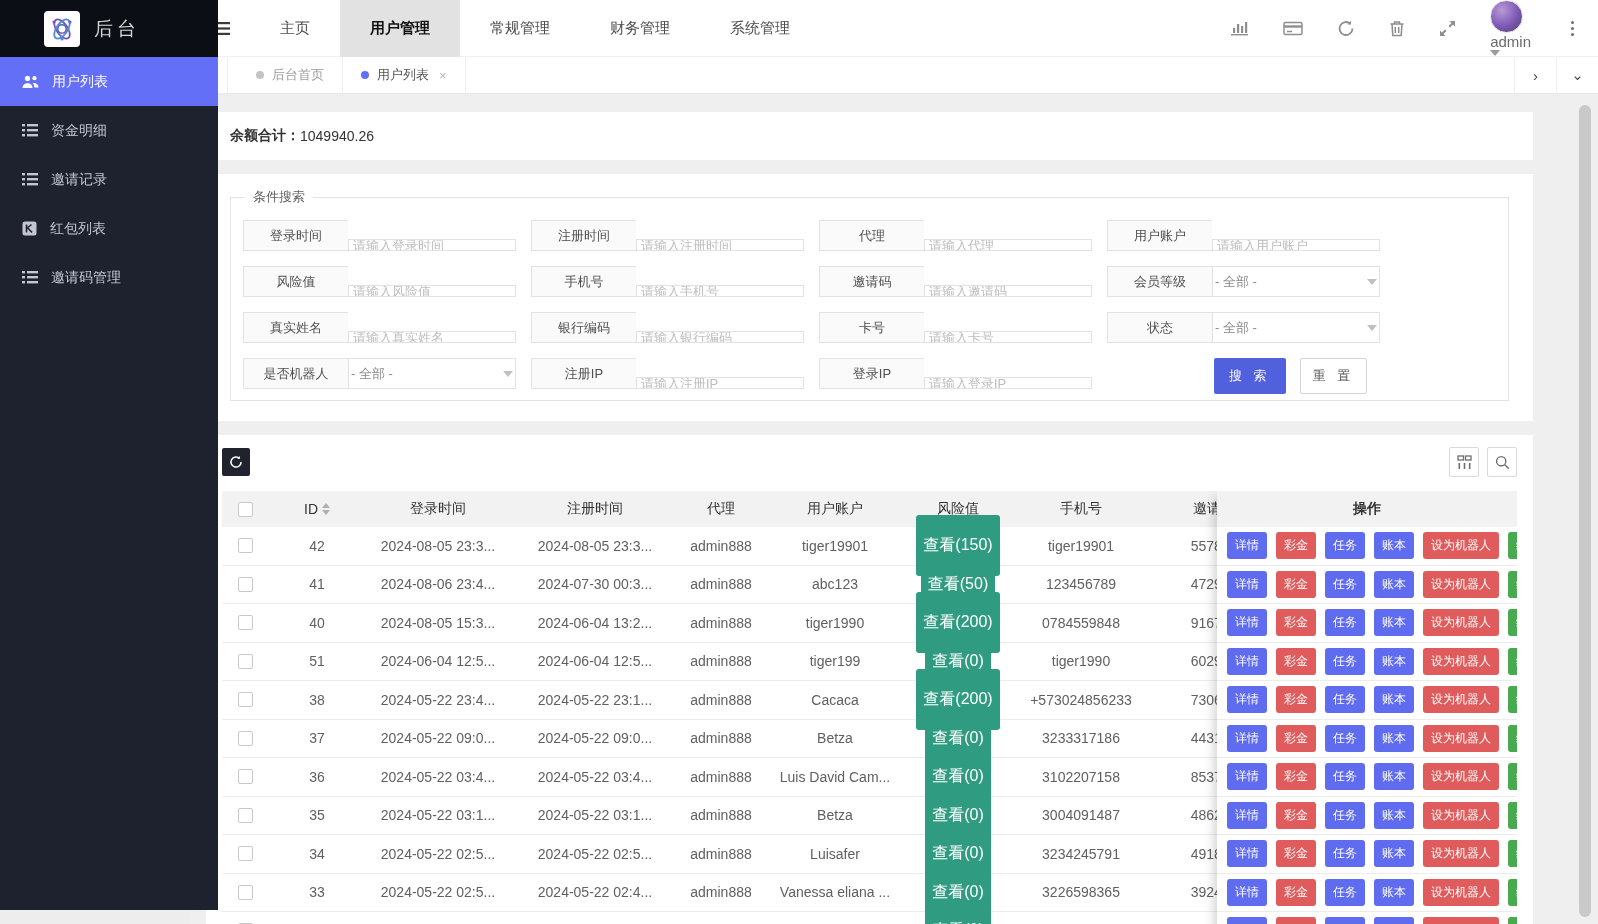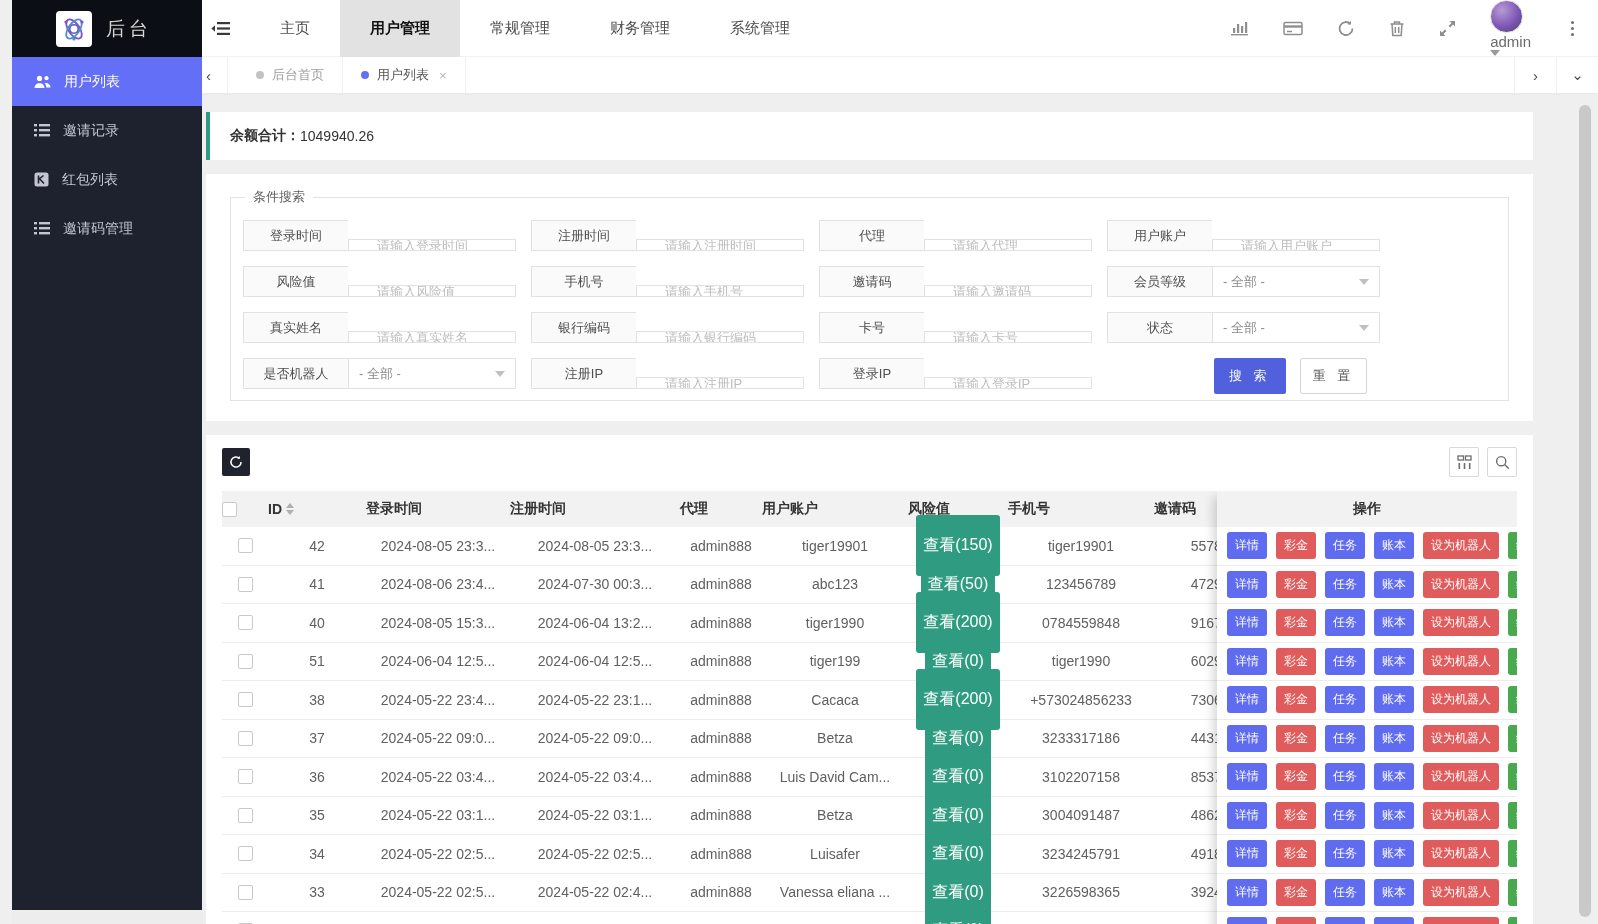--- a/index.html
+++ b/index.html
@@ -1,20 +1,20 @@
 <!DOCTYPE html>
 <html><head>
 <meta charset="utf-8">
 <style>
   * { margin:0; padding:0; box-sizing:border-box; }
   html,body { width:1598px; height:924px; overflow:hidden; font-family:"Liberation Sans","DejaVu Sans",sans-serif; background:#efefef; }
   .app { position:relative; width:1598px; height:924px; }
 
   
-  .sidebar { position:absolute; left:12px; top:0; width:190px; height:910px; background:#1e222e; z-index:30; }
+  .sidebar { position:absolute; left:0; top:0; width:218px; height:910px; background:#1e222e; z-index:30; }
   .logo-block { height:57px; background:#0c0e15; display:flex; align-items:center; padding-left:44px; gap:14px; }
   .logo-img { width:36px; height:36px; background:#fff; border-radius:4px; display:flex; align-items:center; justify-content:center; }
   .brand-title { color:#d6d6d6; font-size:19px; letter-spacing:4px; }
   .menu { padding-top:0; }
   .menu-item { height:49px; display:flex; align-items:center; padding-left:22px; gap:13px; color:#c3c6d1; font-size:14px; cursor:pointer; }
   .menu-item.active { background:#636ff6; color:#fff; }
   .menu-item svg { flex:0 0 auto; }
   .sidebar-bottom-strip { position:absolute; left:0; bottom:-14px; width:190px; height:14px; background:#ededed; }
 
   
@@ -50,38 +50,38 @@
   .summary-card { background:#fff; height:48px; border-left:4px solid #2f9c82; display:flex; align-items:center; padding-left:20px; font-size:14px; color:#333; }
   .summary-card b { font-weight:bold; }
 
   .search-card { background:#fff; margin-top:14px; padding:14px 24px 20px 24px; }
   fieldset { border:1px solid #e3e3e3; padding:14px 12px 6px 12px; }
   legend { font-size:13px; color:#5f5f5f; padding:0 8px; margin-left:2px; }
   .form-grid { display:flex; flex-direction:column; gap:15px; }
   .form-row { display:flex; gap:15px; }
   .fgroup { display:flex; width:273px; height:31px; }
   .flabel { width:105px; background:#fafafa; border:1px solid #e2e2e2; border-right:none; display:flex; align-items:center; justify-content:center; font-size:13px; color:#4f4f4f; }
-  .fgroup input { flex:1; border:1px solid #e2e2e2; font-size:13px; padding:0 28px; color:#555; outline:none; min-width:0; font-family:inherit;margin-top:19px; }
+  .fgroup input { flex:1; border:1px solid #e2e2e2; font-size:13px; padding:0 4px; color:#555; outline:none; min-width:0; font-family:inherit;margin-top:19px; }
   .fgroup input::placeholder { color:#bdbdbd; }
-  .fselect { flex:1; border:1px solid #e2e2e2; display:flex; align-items:center; justify-content:space-between; padding:0 10px; font-size:13px; color:#8a8a8a; cursor:pointer; background:#fff; }
+  .fselect { flex:1; border:1px solid #e2e2e2; display:flex; align-items:center; justify-content:space-between; padding:0 2px; font-size:13px; color:#8a8a8a; cursor:pointer; background:#fff; }
   .fselect .caret-down { border-top-color:#c0c0c0; }
   .btn-cell { display:flex; align-items:center; gap:14px; margin-left:107px; }
   .btn-search { background:#5161de; color:#fff; border:none; font-size:13px; padding:9px 15px; border-radius:2px; cursor:pointer; letter-spacing:4px; font-family:inherit; }
   .btn-reset { background:#fff; color:#555; border:1px solid #d4d4d4; font-size:13px; padding:8px 12px; border-radius:2px; cursor:pointer; letter-spacing:4px; font-family:inherit; }
 
   
   .table-card { background:#fff; margin-top:14px; padding:12px 16px 0 16px; height:500px; }
   .table-toolbar { display:flex; align-items:center; }
   .btn-refresh { width:28px; height:28px; background:#20232e; border:none; border-radius:2px; color:#fff; display:flex; align-items:center; justify-content:center; cursor:pointer; }
   .toolbar-right { margin-left:auto; display:flex; gap:8px; }
   .tool-btn { width:30px; height:30px; background:#fff; border:1px solid #d9d9d9; border-radius:2px; display:flex; align-items:center; justify-content:center; color:#6d6d6d; cursor:pointer; }
 
   .table-wrap { position:relative; margin-top:14px; overflow:hidden; }
   .thead { display:flex; background:#f2f2f2; height:36px; align-items:center; }
-  .th { font-size:14px; font-weight:bold; color:#333; text-align:center; display:flex; align-items:center; gap:4px; }
+  .th { font-size:14px; font-weight:normal; color:#333; text-align:center; display:flex; align-items:center; justify-content:center; gap:4px; }
   .tr { display:flex; height:38.5px; align-items:center; border-bottom:1px solid #ececec; background:#fff; }
   .td { font-size:14px; color:#606060; text-align:center; display:flex; align-items:center; justify-content:center; overflow:hidden; white-space:nowrap; }
   .col-cb{width:46px;} .col-id{width:98px;} .col-login{width:144px;} .col-reg{width:170px;}
   .col-agent{width:82px;} .col-account{width:146px;} .col-risk{width:100px;} .col-phone{width:146px;} .col-invite{width:120px;}
   .cb { width:15px; height:15px; border:1px solid #c9c9c9; border-radius:2px; background:#fff; display:inline-block; cursor:pointer; }
   .badge { background:#2f9c82; color:#fff; font-size:16px; padding:20px 7px; border-radius:3px; cursor:pointer; white-space:nowrap; }
   .sort { display:flex; flex-direction:column; gap:2px; cursor:pointer; }
   .sort i { width:0; height:0; border-left:4px solid transparent; border-right:4px solid transparent; }
   .sort .up { border-bottom:5px solid #b0b0b0; }
   .sort .dn { border-top:5px solid #b0b0b0; }
@@ -117,20 +117,31 @@
     </div>
     <nav class="menu">
       <div class="menu-item active">
         <svg width="17" height="14" viewBox="0 0 17 14" fill="currentColor">
             <circle cx="5.5" cy="3.4" r="2.6"></circle>
             <path d="M0.5 13c0-3 2.2-4.7 5-4.7s5 1.7 5 4.7z"></path>
             <circle cx="12.5" cy="3.2" r="2.1"></circle>
             <path d="M11.6 8.1c2.6 0 4.9 1.6 4.9 4.4h-4.2c0-1.8-.6-3.3-1.8-4.2z"></path>
           </svg>
         <span>用户列表</span>
+      </div>
+      <div class="menu-item">
+        <svg width="16" height="13" viewBox="0 0 16 13" fill="currentColor">
+            <rect x="0" y="0" width="3" height="2.4"></rect>
+            <rect x="5" y="0" width="11" height="2.4"></rect>
+            <rect x="0" y="5" width="3" height="2.4"></rect>
+            <rect x="5" y="5" width="11" height="2.4"></rect>
+            <rect x="0" y="10" width="3" height="2.4"></rect>
+            <rect x="5" y="10" width="11" height="2.4"></rect>
+          </svg>
+        <span>资金明细</span>
       </div>
       <div class="menu-item">
         <svg width="16" height="13" viewBox="0 0 16 13" fill="currentColor">
             <rect x="0" y="0" width="3" height="2.4"></rect>
             <rect x="5" y="0" width="11" height="2.4"></rect>
             <rect x="0" y="5" width="3" height="2.4"></rect>
             <rect x="5" y="5" width="11" height="2.4"></rect>
             <rect x="0" y="10" width="3" height="2.4"></rect>
             <rect x="5" y="10" width="11" height="2.4"></rect>
           </svg>

